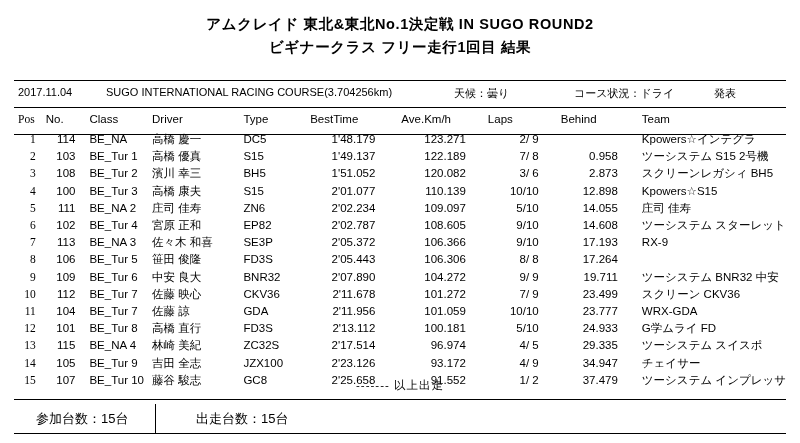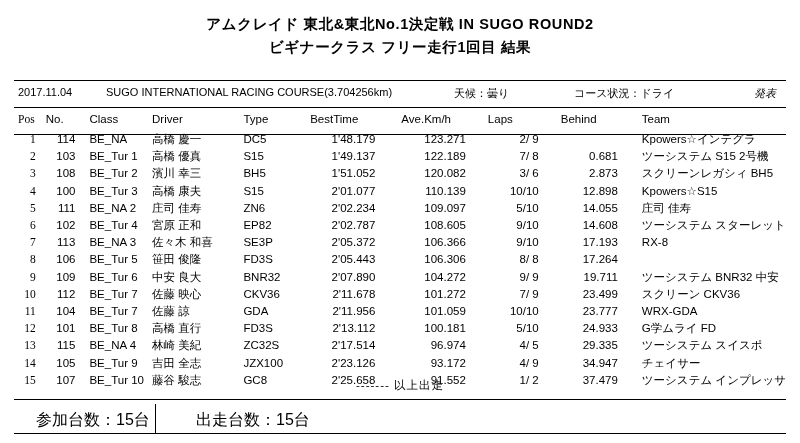--- a/index.html
+++ b/index.html
@@ -86,21 +86,21 @@
     white-space: nowrap;
   }
   .info-row span {
     position: absolute;
     top: 0;
   }
   .info-date { left: 4px; }
   .info-course { left: 92px; }
   .info-weather { left: 440px; }
   .info-condition { left: 560px; }
-  .info-announce { left: 740px; font-style: italic; }
+  .info-announce { left: 700px; }
 
   table.results {
     position: absolute;
     top: 113px;
     left: 14px;
     width: 772px;
     border-collapse: collapse;
     font-size: 11.5px;
     white-space: nowrap;
   }
@@ -141,21 +141,21 @@
     text-align: center;
     font-size: 11.5px;
     letter-spacing: 1px;
   }
   .footer-row {
     position: absolute;
     top: 410px;
     left: 14px;
     right: 14px;
     height: 20px;
-    font-size: 16px;
+    font-size: 13px;
     white-space: nowrap;
   }
   .footer-row span { position: absolute; top: 0; }
   .f-entries { left: 22px; }
   .f-starters { left: 182px; }
   .divider-v {
     position: absolute;
     top: 404px;
     left: 155px;
     width: 1px;
@@ -215,21 +215,21 @@
         </tr>
         <tr>
           <td class="c-pos">2</td>
           <td class="c-no">103</td>
           <td class="c-class">BE_Tur 1</td>
           <td class="c-driver">高橋 優真</td>
           <td class="c-type">S15</td>
           <td class="c-best">1'49.137</td>
           <td class="c-avg">122.189</td>
           <td class="c-laps">7/ 8</td>
-          <td class="c-behind">0.681</td>
+          <td class="c-behind">0.958</td>
           <td class="c-team">ツーシステム S15 2号機</td>
         </tr>
         <tr>
           <td class="c-pos">3</td>
           <td class="c-no">108</td>
           <td class="c-class">BE_Tur 2</td>
           <td class="c-driver">濱川 幸三</td>
           <td class="c-type">BH5</td>
           <td class="c-best">1'51.052</td>
           <td class="c-avg">120.082</td>
@@ -276,21 +276,21 @@
         <tr>
           <td class="c-pos">7</td>
           <td class="c-no">113</td>
           <td class="c-class">BE_NA 3</td>
           <td class="c-driver">佐々木 和喜</td>
           <td class="c-type">SE3P</td>
           <td class="c-best">2'05.372</td>
           <td class="c-avg">106.366</td>
           <td class="c-laps">9/10</td>
           <td class="c-behind">17.193</td>
-          <td class="c-team">RX-8</td>
+          <td class="c-team">RX-9</td>
         </tr>
         <tr>
           <td class="c-pos">8</td>
           <td class="c-no">106</td>
           <td class="c-class">BE_Tur 5</td>
           <td class="c-driver">笹田 俊隆</td>
           <td class="c-type">FD3S</td>
           <td class="c-best">2'05.443</td>
           <td class="c-avg">106.306</td>
           <td class="c-laps">8/ 8</td>

